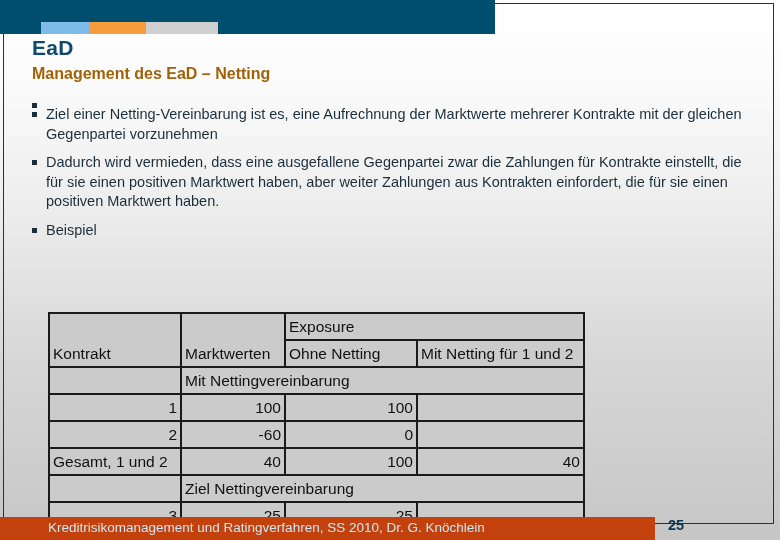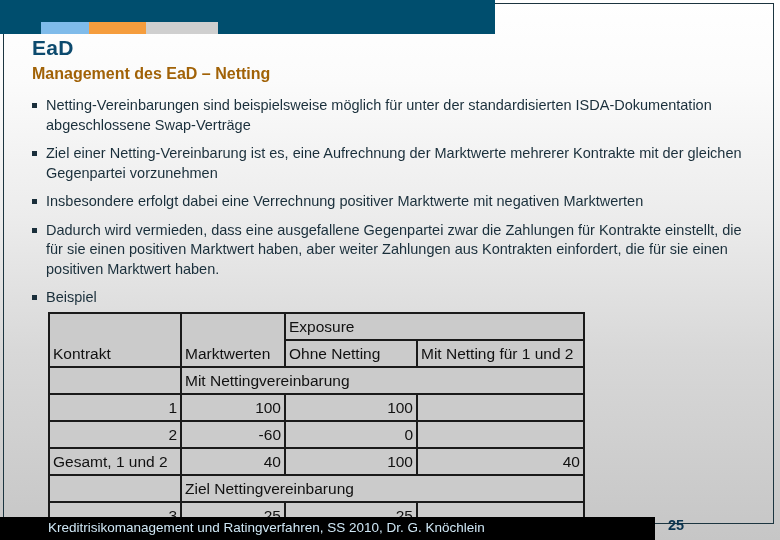--- a/index.html
+++ b/index.html
@@ -20,43 +20,43 @@
   .title { position: absolute; left: 32px; top: 36px; font-size: 21px; font-weight: bold; color: #0c4a6e; letter-spacing: 0.3px; }
   .subtitle { position: absolute; left: 32px; top: 65px; font-size: 16px; font-weight: bold; color: #a16207; }
   .bullets { position: absolute; left: 32px; top: 96px; width: 725px; margin: 0; padding: 0; list-style: none; }
   .bullets li { position: relative; padding-left: 14px; font-size: 14.5px; line-height: 19.5px; color: #1a2f3b; margin-bottom: 9px; }
   .bullets li .bullet-icon { position: absolute; left: 0; top: 7px; width: 5px; height: 5px; background: #1a2f3b; }
   .tbl { position: absolute; left: 48px; top: 312px; border-collapse: collapse; font-size: 15.5px; color: #111; background: #cbcbcb; }
   .tbl td { border: 2px solid #1a1a1a; padding: 4px 3px; height: 17px; line-height: 17px; white-space: nowrap; }
   .tbl td.r { text-align: right; }
   .tbl td.noborder-bottom { border-bottom: none; }
   .c1 { width: 124px; } .c2 { width: 96px; } .c3 { width: 124px; } .c4 { width: 159px; }
-  .footer { position: absolute; left: 0; top: 517px; width: 655px; height: 23px; background: #000000; }
+  .footer { position: absolute; left: 0; top: 517px; width: 655px; height: 23px; background: #c2410c; }
   .footer-text { position: absolute; left: 48px; top: 3px; font-size: 13.5px; color: #cfe7f5; }
   .page-num { position: absolute; left: 668px; top: 517px; font-size: 14.5px; font-weight: bold; color: #0b3550; }
 </style>
 </head>
 <body>
 
 <div class="topbar"></div>
 <div class="strip blue"></div>
 <div class="strip orange"></div>
 <div class="strip gray"></div>
 <div class="frame-top"></div>
 <div class="frame-right"></div>
 <div class="frame-bottom"></div>
 <div class="frame-left"></div>
 
 <div class="title">EaD</div>
 <div class="subtitle">Management des EaD – Netting</div>
 
 <ul class="bullets">
-  <li><span class="bullet-icon"></span><span>Netting-Vereinbarungen sind beispielsweise möglich für unter der standardisierten ISDA-Dokumentation abgeschlossene Swap-Verträge</span></li>
+  <li><span class="bullet-icon"></span></li>
   <li><span class="bullet-icon"></span><span>Ziel einer Netting-Vereinbarung ist es, eine Aufrechnung der Marktwerte mehrerer Kontrakte mit der gleichen Gegenpartei vorzunehmen</span></li>
-  <li><span class="bullet-icon"></span><span>Insbesondere erfolgt dabei eine Verrechnung positiver Marktwerte mit negativen Marktwerten</span></li>
+  <li><span class="bullet-icon"></span></li>
   <li><span class="bullet-icon"></span><span>Dadurch wird vermieden, dass eine ausgefallene Gegenpartei zwar die Zahlungen für Kontrakte einstellt, die für sie einen positiven Marktwert haben, aber weiter Zahlungen aus Kontrakten einfordert, die für sie einen positiven Marktwert haben.</span></li>
   <li><span class="bullet-icon"></span><span>Beispiel</span></li>
 </ul>
 
 <table class="tbl">
   <tbody>
       <tr>
     <td class="c1 noborder-bottom" rowspan="2" style="vertical-align:bottom">Kontrakt</td>
     <td class="c2 noborder-bottom" rowspan="2" style="vertical-align:bottom">Marktwerten</td>
     <td colspan="2">Exposure</td>

